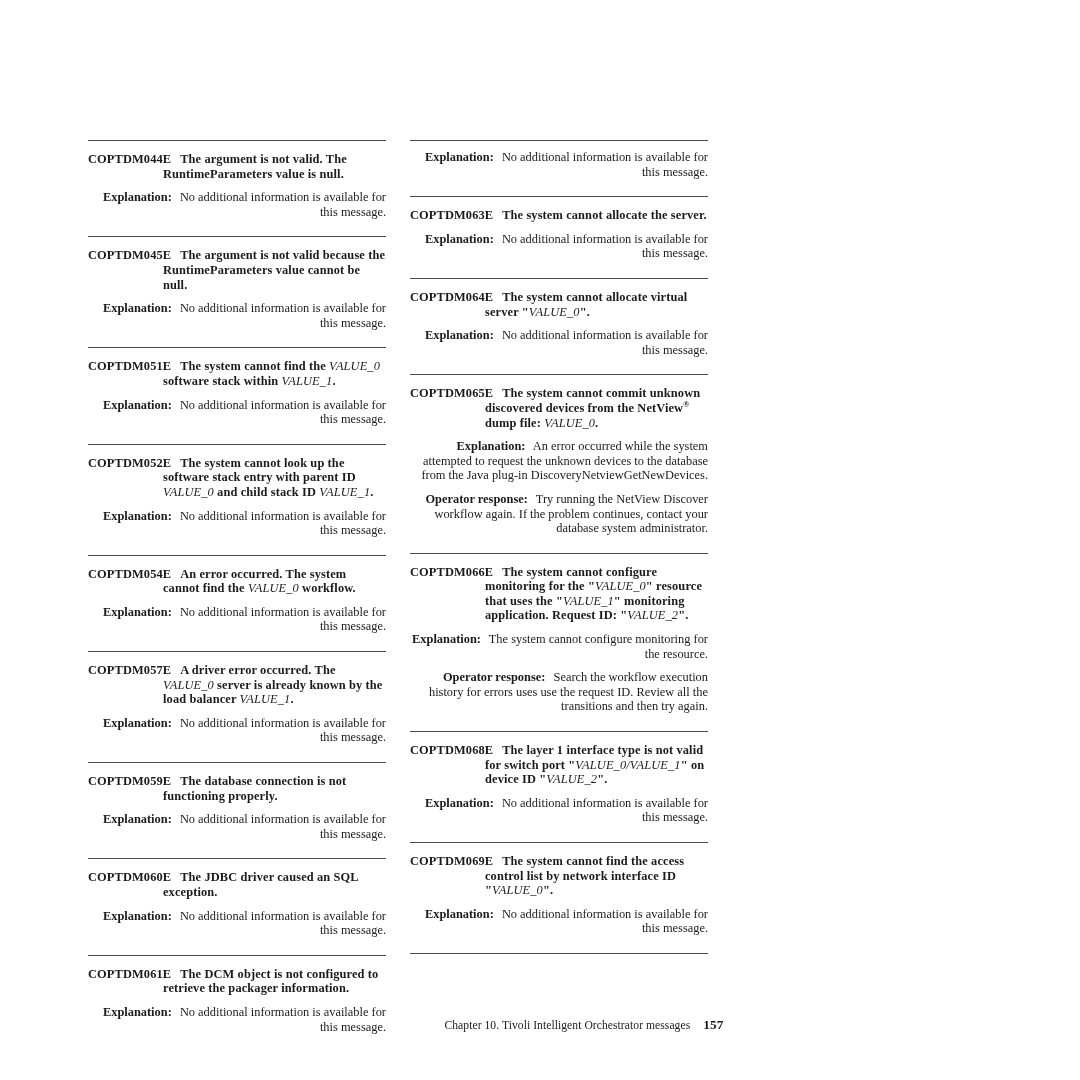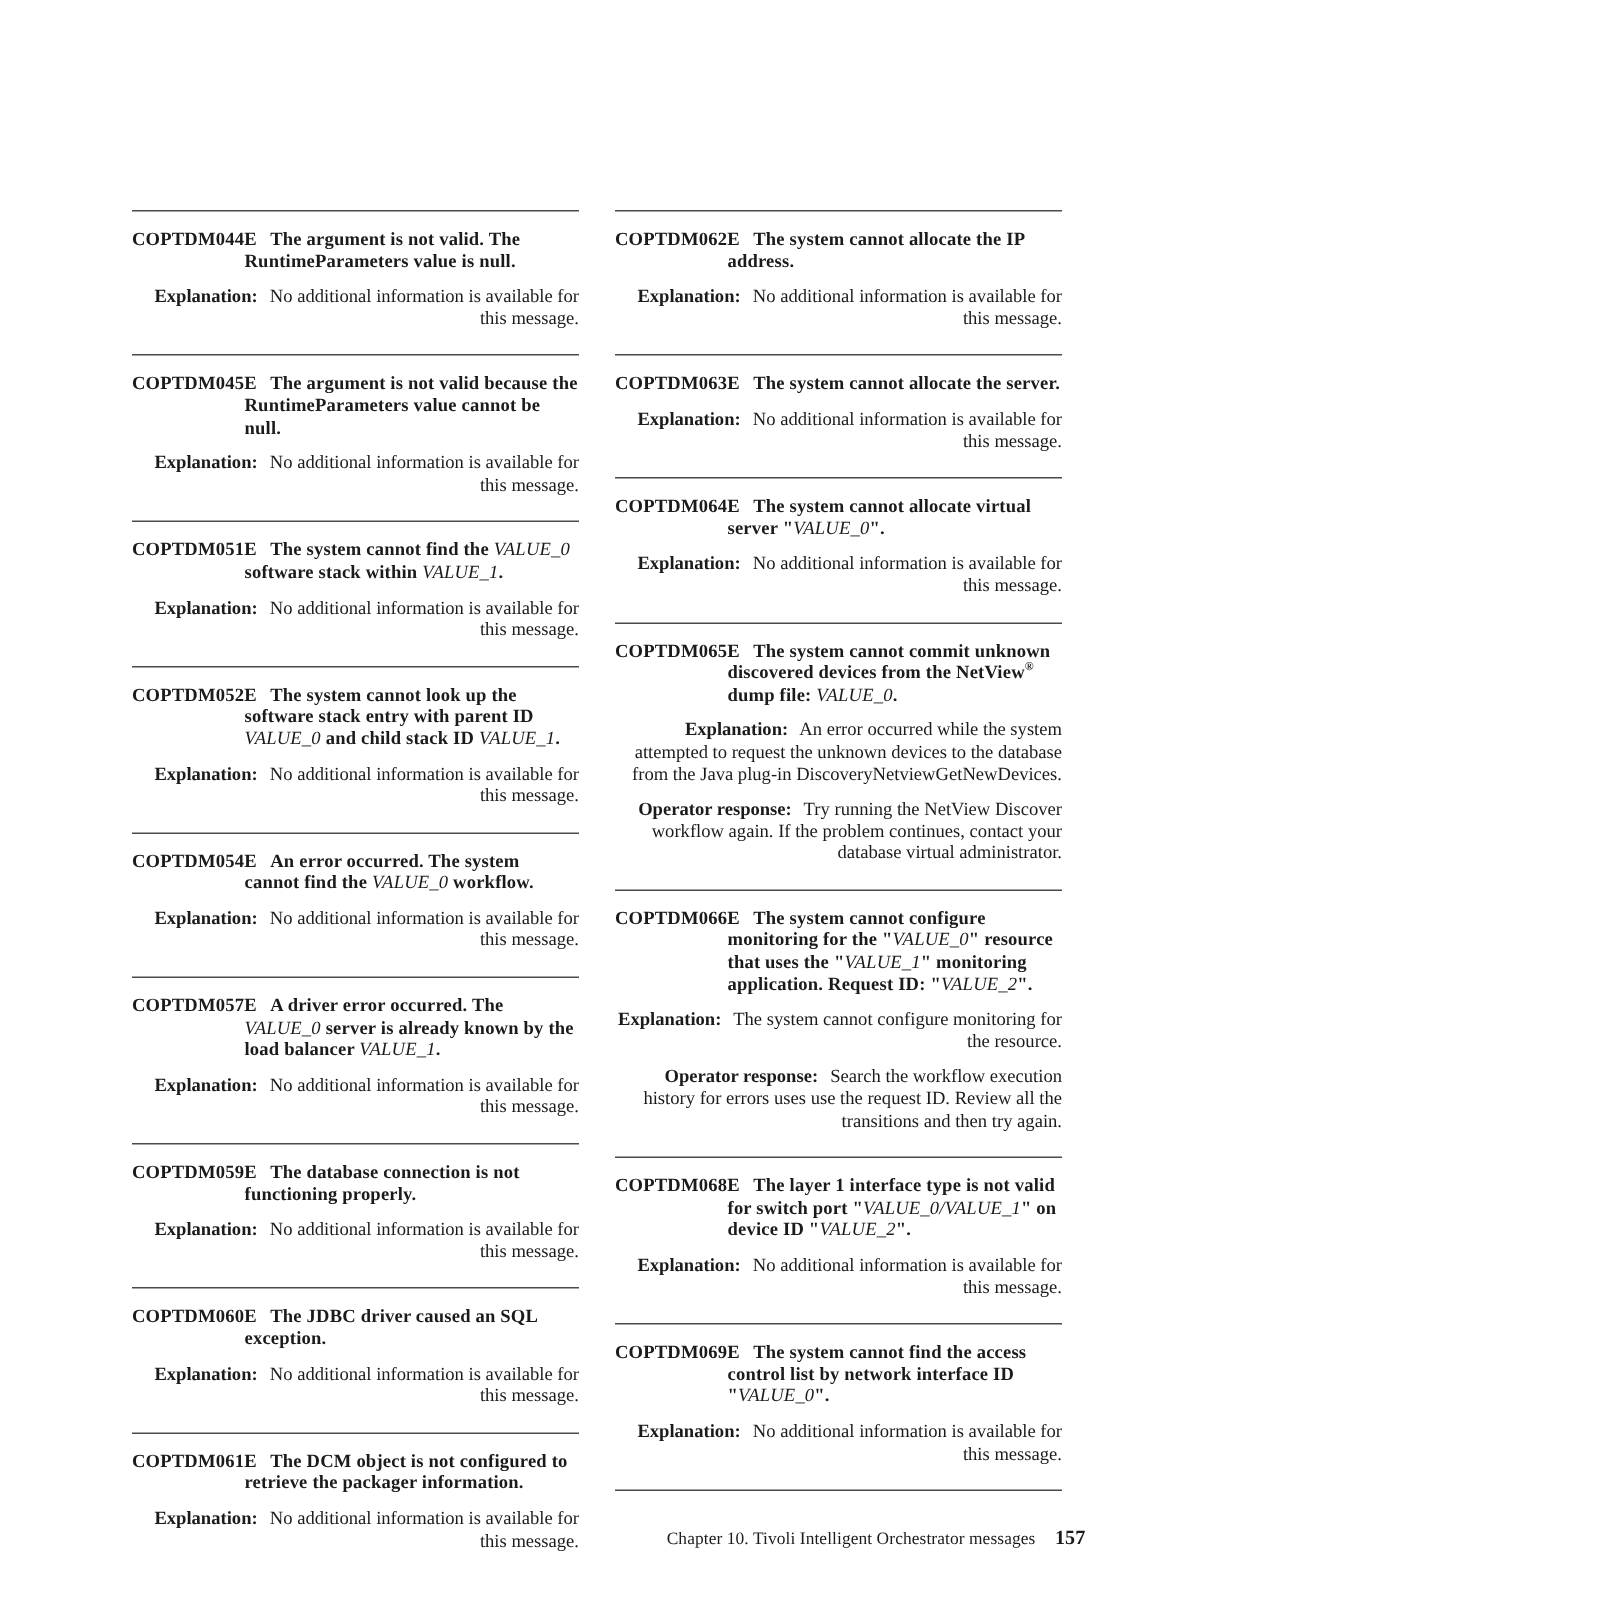--- a/index.html
+++ b/index.html
@@ -186,41 +186,40 @@
           <hr class="rule">
           <p class="msg-head"><span class="msg-id">COPTDM061E</span><span class="sp"></span><span>The DCM object is not configured to retrieve the packager information.</span></p>
           <p class="para"><span class="lbl">Explanation:</span><span class="lbl-gap"></span><span> No additional information is available for this message.</span></p>
         </div>
         <div class="msg-gap"></div>
       </div>
 
     <div class="column" id="col-right">
         <div class="msg">
           <hr class="rule">
-          <p class="msg-head"><span class="msg-id">COPTDM062E</span><span class="sp"></span><span>The system cannot allocate the IP address.</span></p>
           <p class="para"><span class="lbl">Explanation:</span><span class="lbl-gap"></span><span> No additional information is available for this message.</span></p>
         </div>
         <div class="msg-gap"></div>
         <div class="msg tight">
           <hr class="rule">
           <p class="msg-head"><span class="msg-id">COPTDM063E</span><span class="sp"></span><span>The system cannot allocate the server.</span></p>
           <p class="para"><span class="lbl">Explanation:</span><span class="lbl-gap"></span><span> No additional information is available for this message.</span></p>
         </div>
         <div class="msg-gap"></div>
         <div class="msg">
           <hr class="rule">
           <p class="msg-head"><span class="msg-id">COPTDM064E</span><span class="sp"></span><span>The system cannot allocate virtual server "</span><span class="var">VALUE_0</span><span>".</span></p>
           <p class="para"><span class="lbl">Explanation:</span><span class="lbl-gap"></span><span> No additional information is available for this message.</span></p>
         </div>
         <div class="msg-gap"></div>
         <div class="msg">
           <hr class="rule">
           <p class="msg-head"><span class="msg-id">COPTDM065E</span><span class="sp"></span><span>The system cannot commit unknown discovered devices from the NetView</span><span class="reg">®</span><span> dump file: </span><span class="var">VALUE_0</span><span>.</span></p>
           <p class="para"><span class="lbl">Explanation:</span><span class="lbl-gap"></span><span> An error occurred while the system attempted to request the unknown devices to the database from the Java plug-in DiscoveryNetviewGetNewDevices.</span></p>
-          <p class="para"><span class="lbl">Operator response:</span><span class="lbl-gap"></span><span> Try running the NetView Discover workflow again. If the problem continues, contact your database virtual administrator.</span></p>
+          <p class="para"><span class="lbl">Operator response:</span><span class="lbl-gap"></span><span> Try running the NetView Discover workflow again. If the problem continues, contact your database system administrator.</span></p>
         </div>
         <div class="msg-gap"></div>
         <div class="msg">
           <hr class="rule">
           <p class="msg-head"><span class="msg-id">COPTDM066E</span><span class="sp"></span><span>The system cannot configure monitoring for the "</span><span class="var">VALUE_0</span><span>" resource that uses the "</span><span class="var">VALUE_1</span><span>" monitoring application. Request ID: "</span><span class="var">VALUE_2</span><span>".</span></p>
           <p class="para"><span class="lbl">Explanation:</span><span class="lbl-gap"></span><span> The system cannot configure monitoring for the resource.</span></p>
           <p class="para"><span class="lbl">Operator response:</span><span class="lbl-gap"></span><span> Search the workflow execution history for errors uses use the request ID. Review all the transitions and then try again.</span></p>
         </div>
         <div class="msg-gap"></div>
         <div class="msg">

